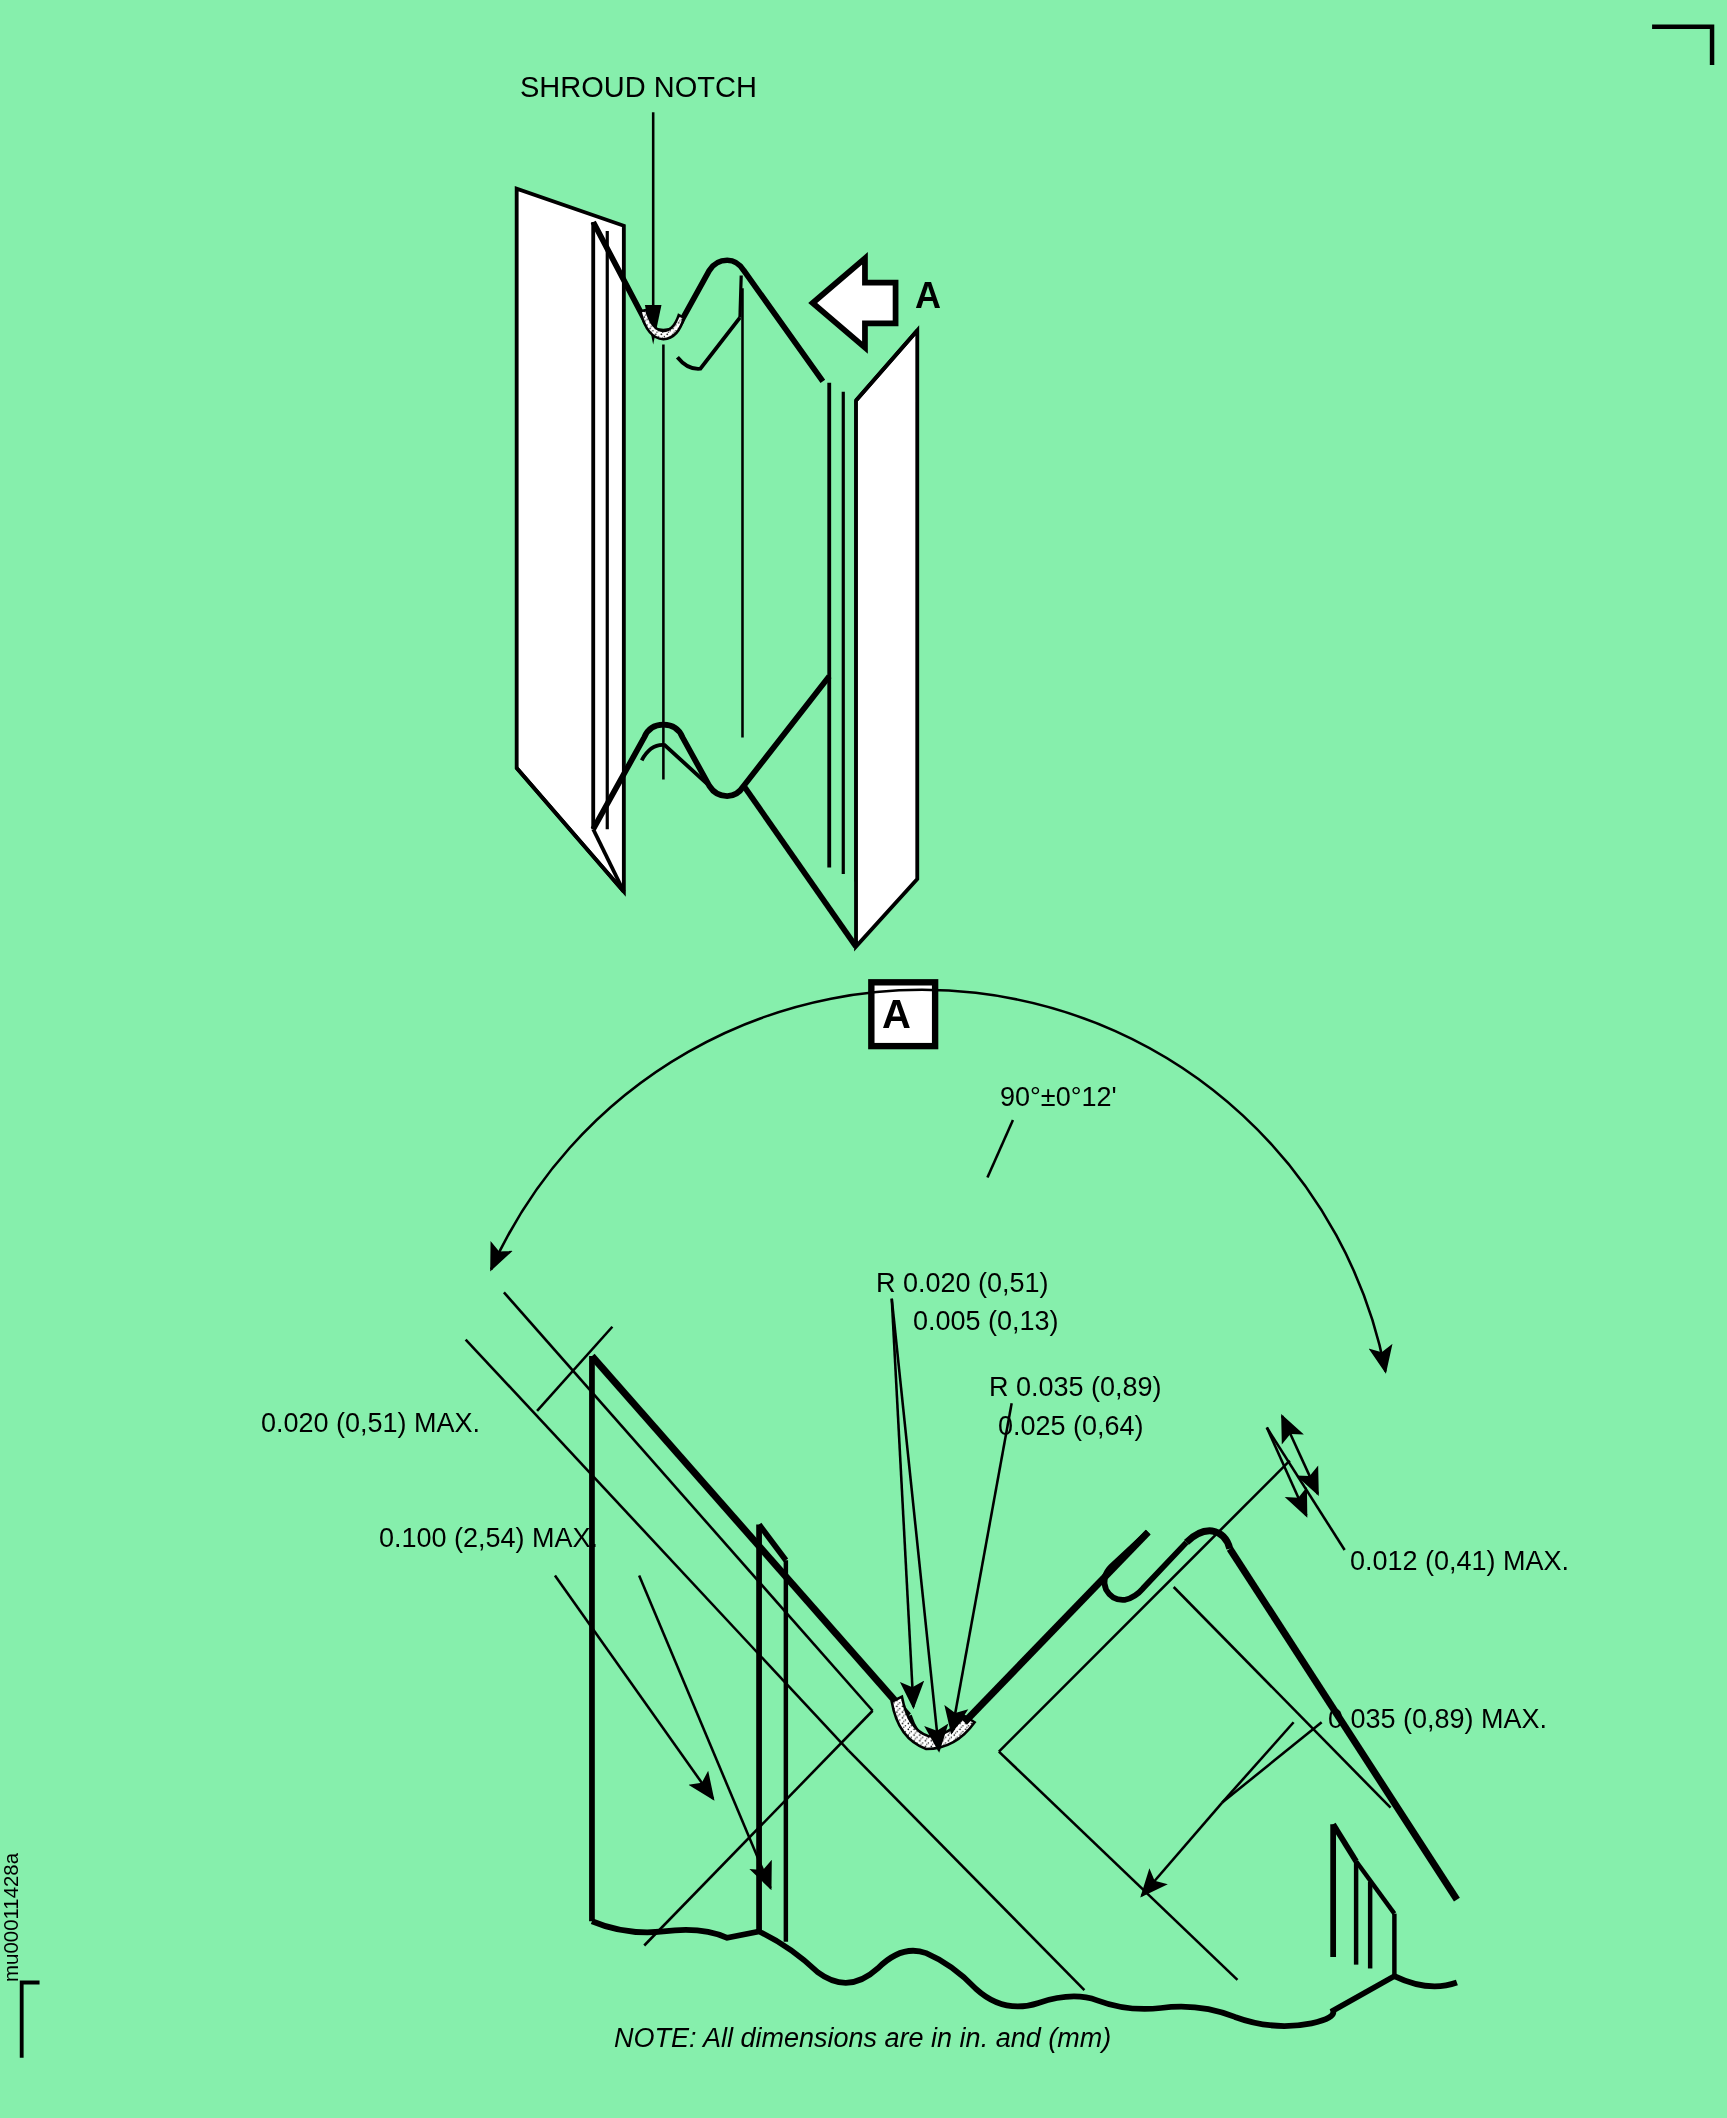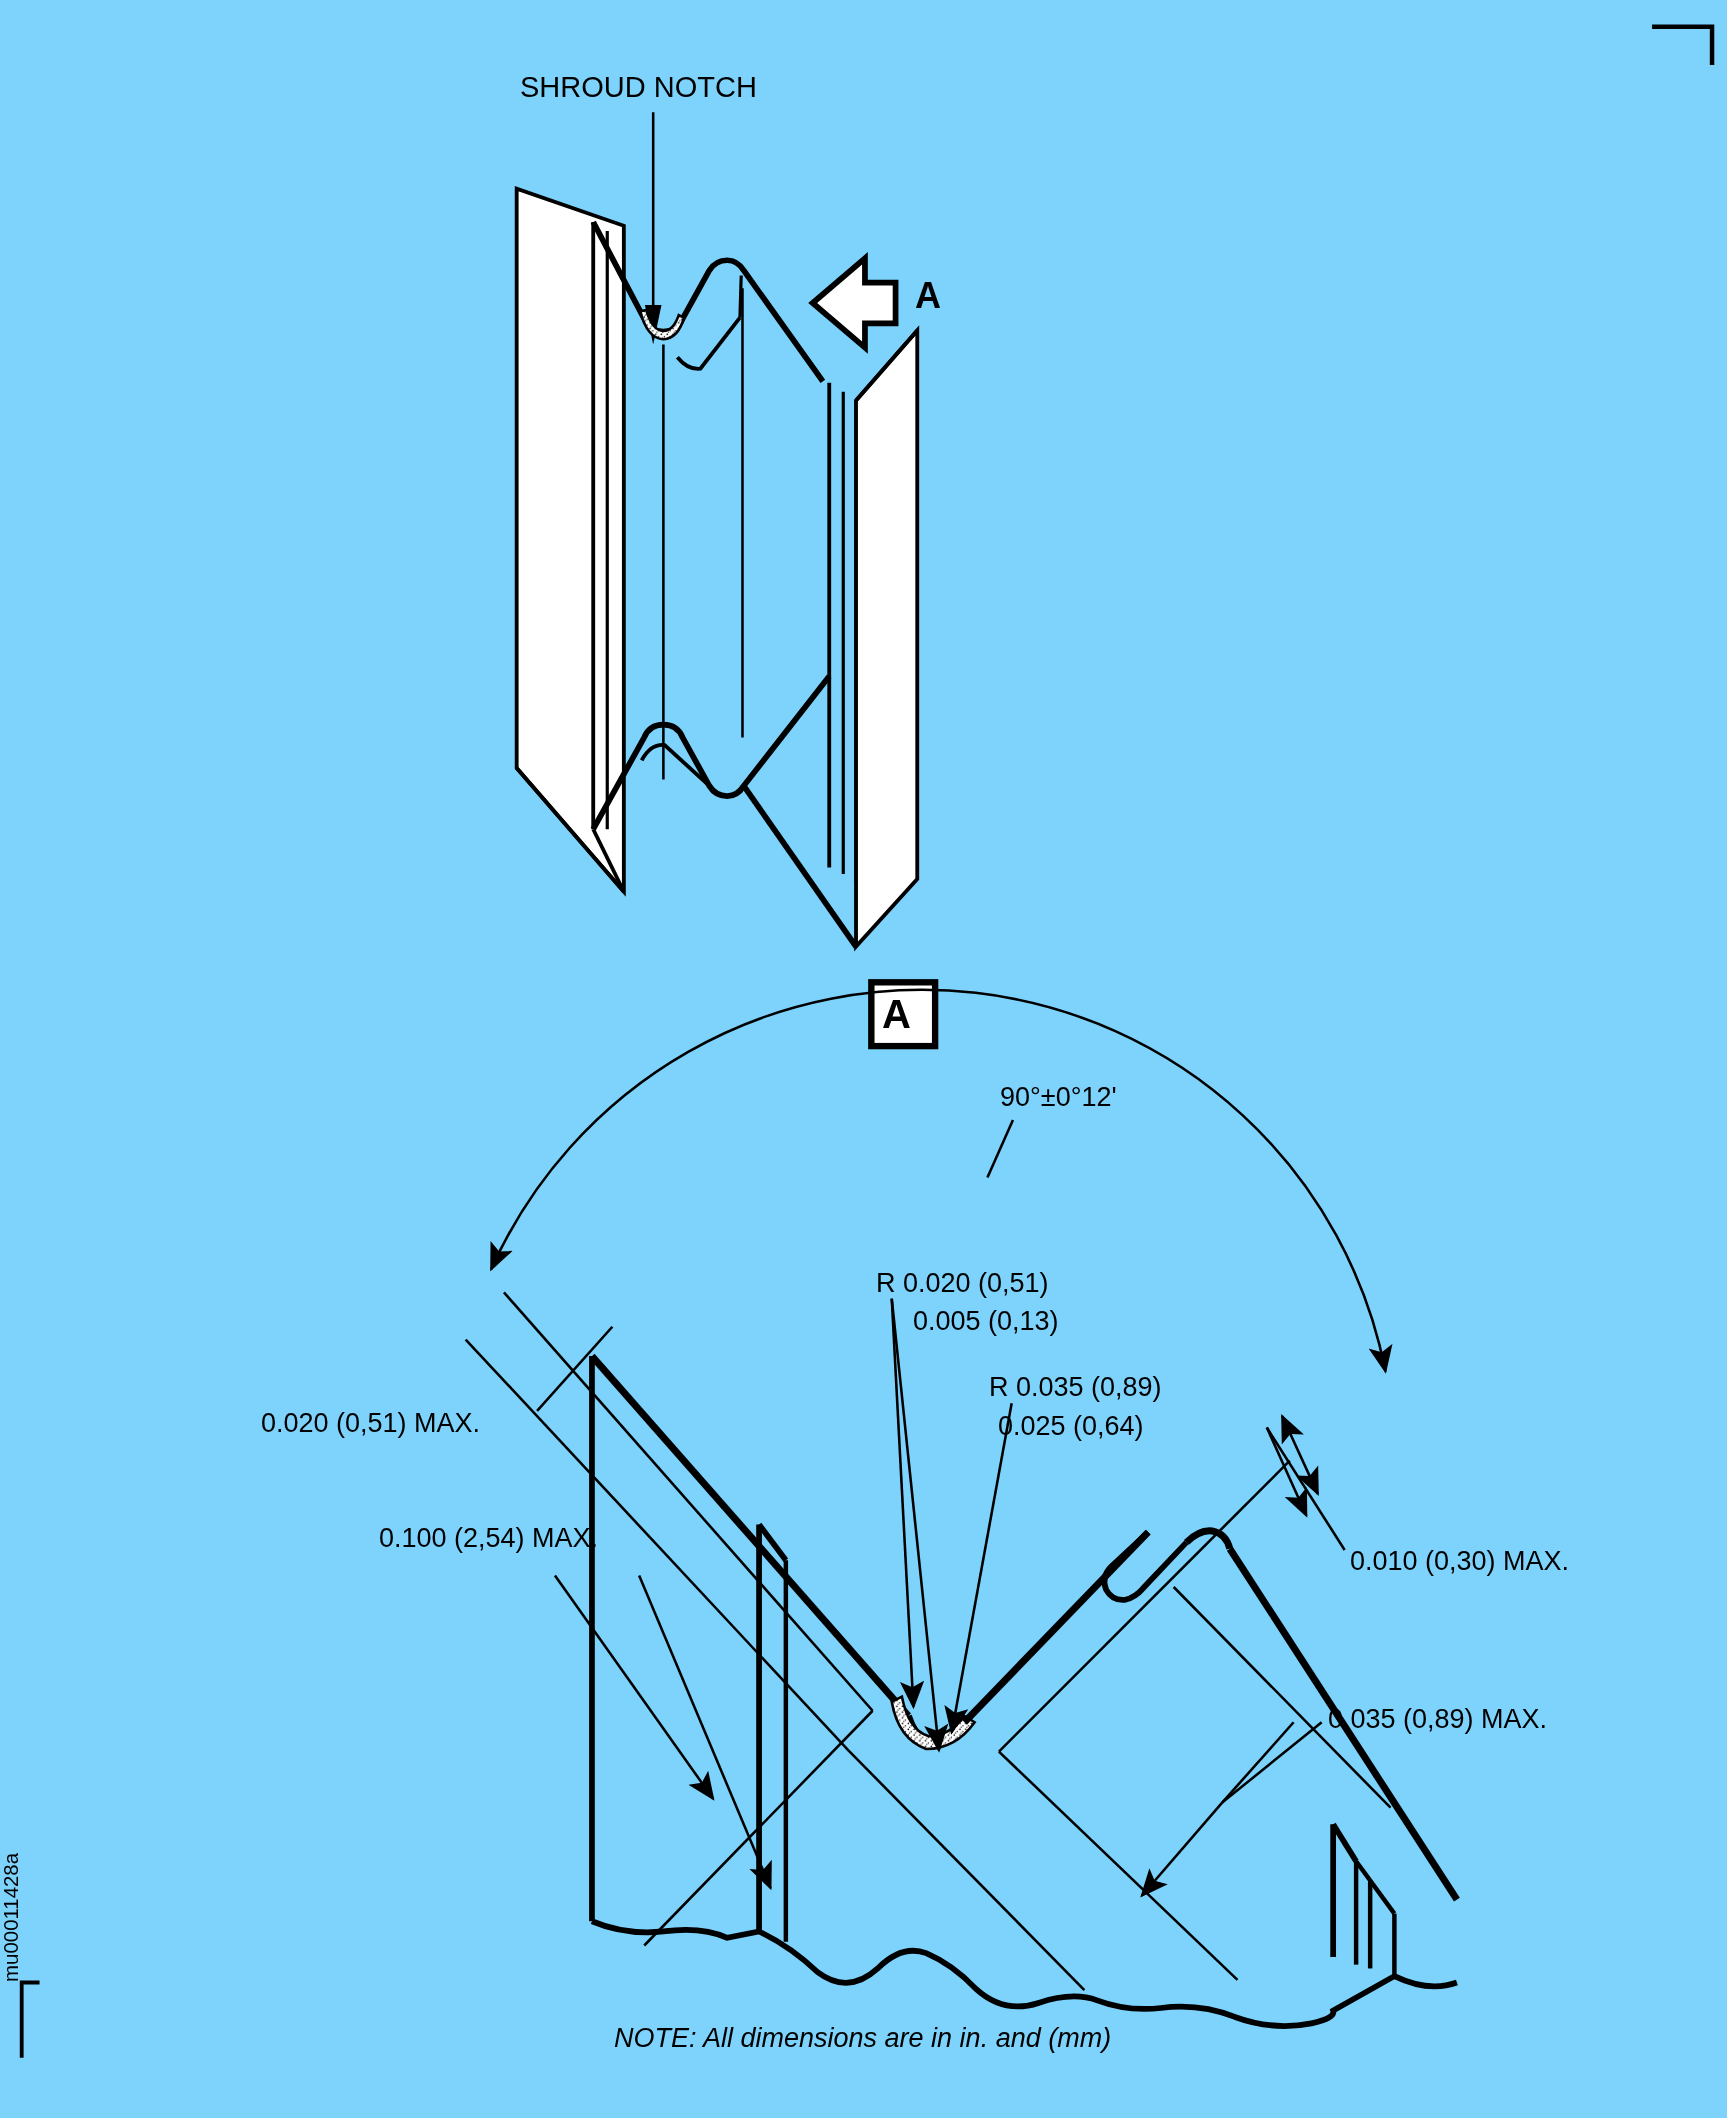--- a/index.html
+++ b/index.html
@@ -9,21 +9,21 @@
     background: #ffffff;
   }
   body {
     font-family: "Liberation Sans", sans-serif;
     color: #000000;
   }
   #page {
     position: relative;
     width: 1728px;
     height: 2119px;
-    background: #7dd3fc;
+    background: #86efac;
     overflow: hidden;
   }
   #drawing {
     position: absolute;
     left: 0;
     top: 0;
     width: 1728px;
     height: 2119px;
   }
   .lbl {
@@ -268,21 +268,21 @@
   <div class="lbl t-r1a">R 0.020 (0,51)</div>
   <div class="lbl t-r1b">0.005 (0,13)</div>
 
   <div class="lbl t-r2a">R 0.035 (0,89)</div>
   <div class="lbl t-r2b">0.025 (0,64)</div>
 
   <div class="lbl t-d020">0.020 (0,51) MAX.</div>
 
   <div class="lbl t-d100">0.100 (2,54) MAX.</div>
 
-  <div class="lbl t-d012">0.010 (0,30) MAX.</div>
+  <div class="lbl t-d012">0.012 (0,41) MAX.</div>
 
   <div class="lbl t-d035">0.035 (0,89) MAX.</div>
 
   <div class="lbl t-note">NOTE: All dimensions are in in. and (mm)</div>
 
   <div class="lbl t-figid">mu00011428a</div>
 
 </div>
 
 

